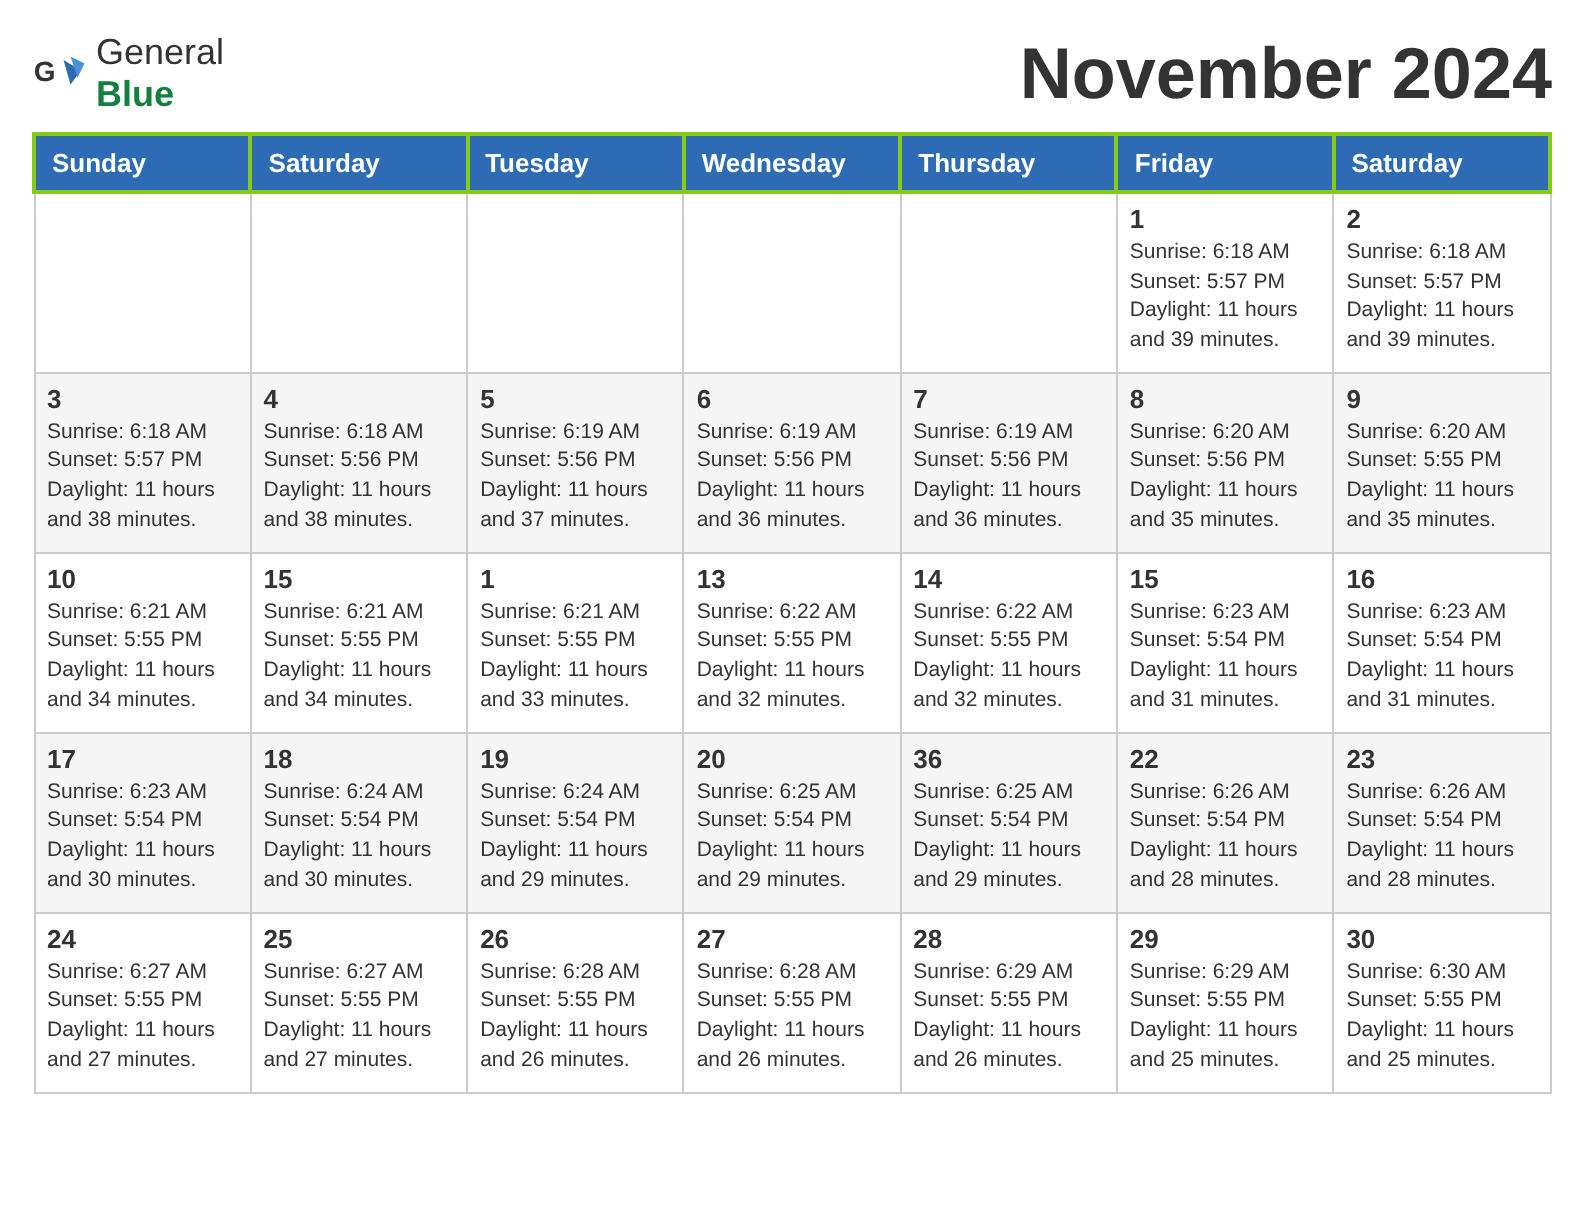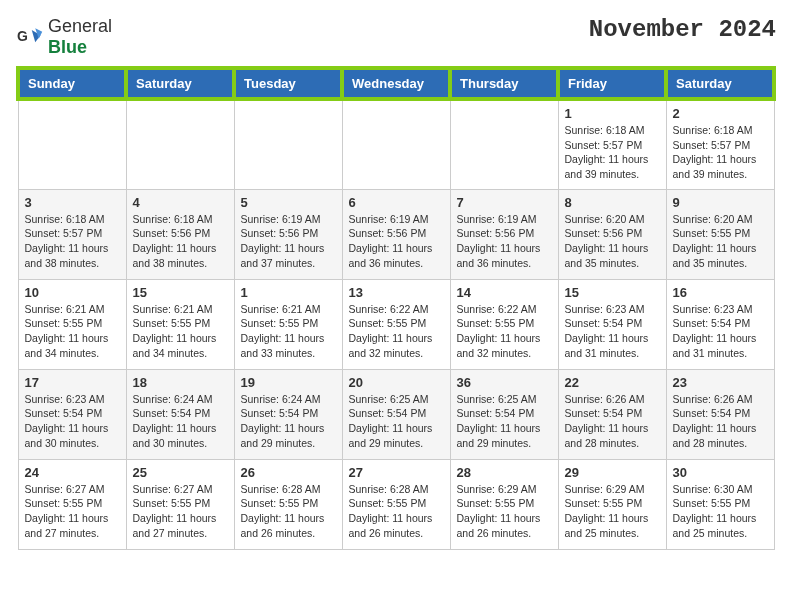--- a/index.html
+++ b/index.html
@@ -32,41 +32,40 @@
       color: #15803d;
     }
     .logo-icon {
       width: 28px;
       height: 28px;
     }
     .title-area {
       text-align: right;
     }
     .month-title {
-      font-size: 24px;
+      font-size: 36px;
       font-weight: bold;
       color: #333;
-      font-family: Liberation Mono, monospace;
     }
     .location-title {
       font-size: 16px;
       color: #555;
     }
     .calendar {
       width: 100%;
       border-collapse: collapse;
       table-layout: fixed;
     }
     .calendar th {
       background-color: #2d6cb5;
       color: #fff;
       text-align: left;
       padding: 6px 8px;
       font-size: 13px;
-      border: 4px solid #84cc16;
+      border: 2px solid #84cc16;
     }
     .calendar td {
       vertical-align: top;
       border: 1px solid #ccc;
       padding: 5px 6px;
       height: 90px;
       background: #fff;
       font-size: 11px;
       color: #333;
     }

